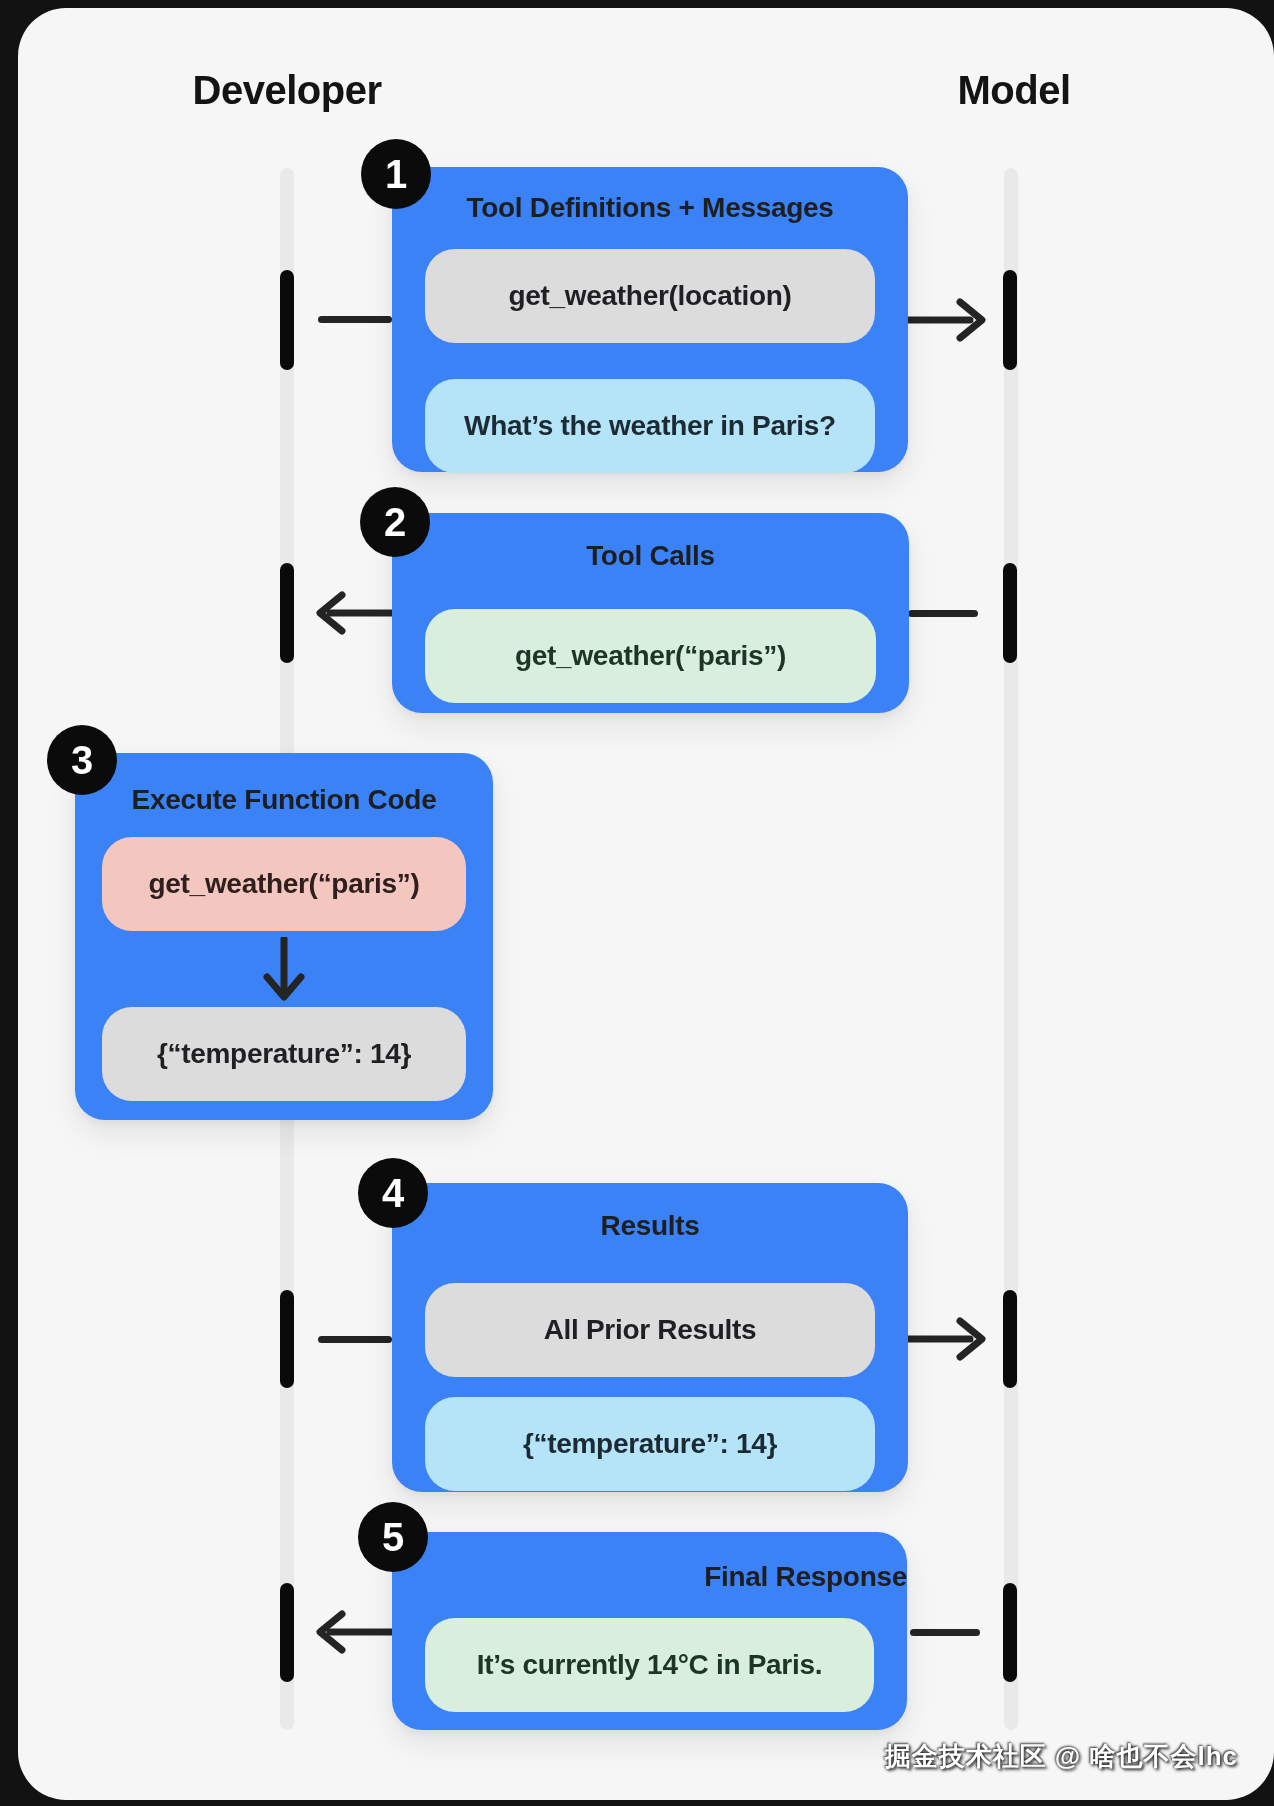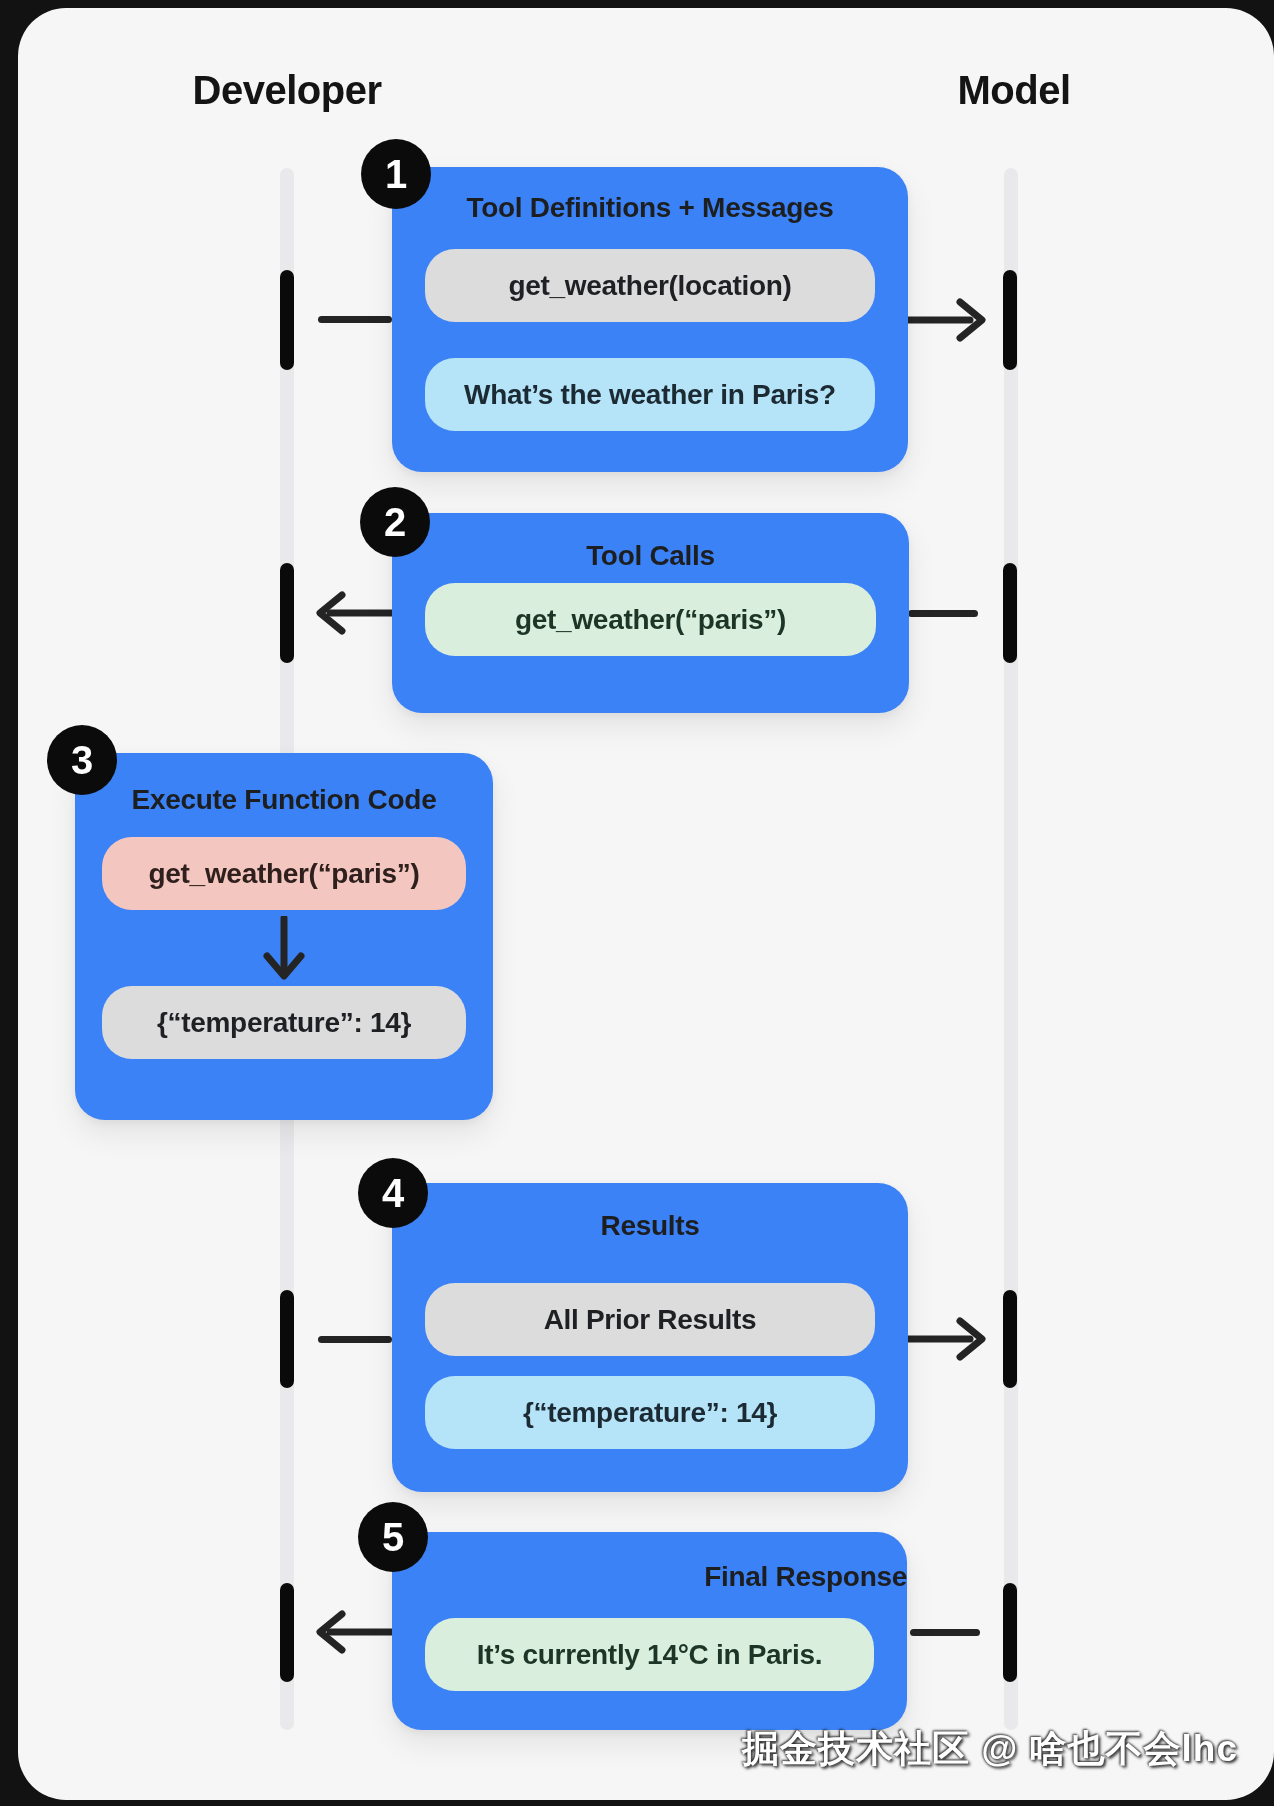--- a/index.html
+++ b/index.html
@@ -30,46 +30,46 @@
   .msg-arrow{position:absolute;}
   .card{
     position:absolute;background:#3b82f6;border-radius:30px;
     box-shadow:0 14px 30px rgba(0,0,0,0.08),0 3px 8px rgba(0,0,0,0.05);
   }
   .card .title{
     font-size:28px;line-height:42px;font-weight:700;color:#1d1e20;
     text-align:center;letter-spacing:-0.3px;
   }
   .pill{
-    height:73px;margin:0 33px;border-radius:30px;
+    height:94px;margin:0 33px;border-radius:30px;
     display:flex;align-items:center;justify-content:center;
     font-size:28px;font-weight:700;letter-spacing:-0.3px;color:#1f2023;
   }
   .pill.gray {background:#dcdcdd;color:#1f2023;}
   .pill.blue {background:#b5e3f8;color:#1c2a33;}
   .pill.green{background:#d9eedc;color:#1c3527;}
   .pill.pink {background:#f4c6c0;color:#2f201d;}
   .card1 .title{margin-top:20px;margin-bottom:20px;}
   .card1 .pill + .pill{margin-top:36px;}
-  .card2 .title{margin-top:22px;margin-bottom:6px;}
+  .card2 .title{margin-top:22px;margin-bottom:32px;}
   .card3 .title{margin-top:26px;margin-bottom:16px;}
   .card3 .pill{margin:0 27px;}
   .card3 .down-arrow-wrap{height:76px;display:flex;align-items:center;justify-content:center;}
   .card4 .title{margin-top:22px;margin-bottom:36px;}
   .card4 .pill + .pill{margin-top:20px;}
   .card5 .title{margin-top:24px;margin-bottom:20px;text-align:right;}
   .badge{
     position:absolute;width:70px;height:70px;border-radius:50%;
     background:#0b0b0b;color:#ffffff;
     display:flex;align-items:center;justify-content:center;
     font-size:40px;font-weight:700;
   }
   .watermark{
     position:absolute;right:36px;bottom:32px;
-    font-size:37px;font-weight:700;color:#ffffff;letter-spacing:1px;
+    font-size:26px;font-weight:700;color:#ffffff;letter-spacing:1px;
     text-shadow:0 0 3px rgba(40,40,40,0.9),2px 2px 3px rgba(30,30,30,0.85),-1px -1px 2px rgba(30,30,30,0.7);
   }
   svg{display:block;}
 </style>
 </head>
 <body>
 
 <div class="panel"></div>
 
 <div class="actor-label" style="left:177px;">Developer</div>

